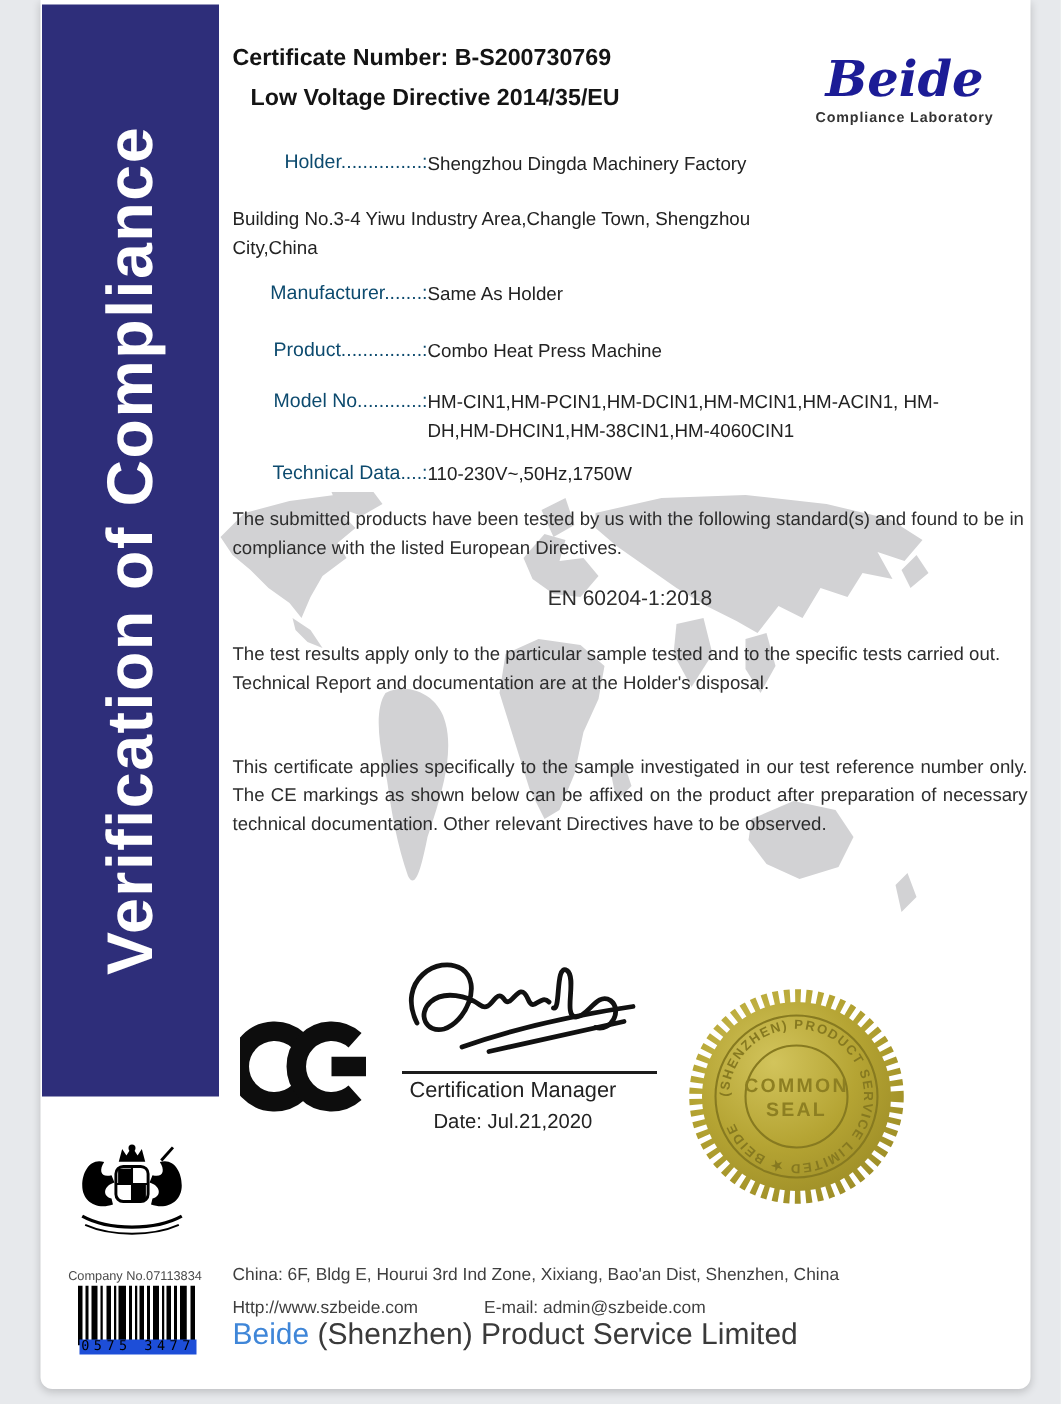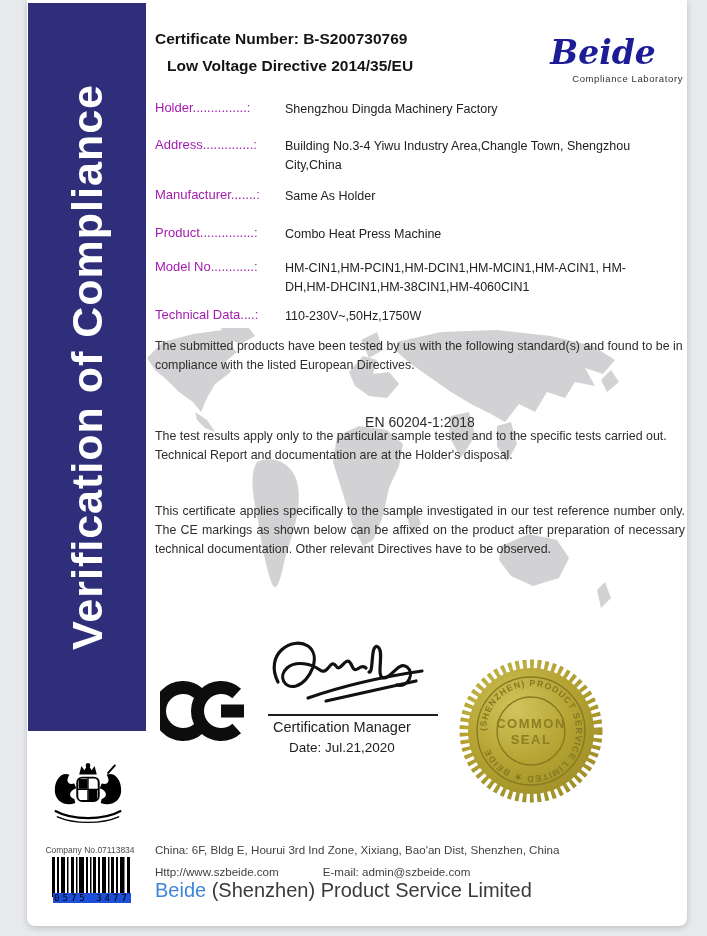--- a/index.html
+++ b/index.html
@@ -11,28 +11,28 @@
   .sidebar{position:absolute;left:28px;top:3px;width:118px;height:728px;background:#2e2e7a;}
   .sidebar-text{position:absolute;width:728px;height:118px;left:50%;top:50%;
         transform:translate(-50%,-50%) rotate(-90deg);display:flex;align-items:center;justify-content:center;
         font-size:43px;font-weight:bold;color:#fff;letter-spacing:1px;white-space:nowrap;}
   
   .cert-line1{position:absolute;left:155px;top:30px;font-size:15.5px;font-weight:bold;color:#141414;}
   .cert-line2{position:absolute;left:155px;top:57px;font-size:15.5px;font-weight:bold;color:#141414;margin-left:12px;}
   .logo{position:absolute;left:523px;top:36px;width:160px;text-align:center;}
   .logo-name{font-family:"DejaVu Serif",serif;font-style:italic;font-weight:bold;font-size:33px;
         color:#1c1c96;line-height:1.05;}
-  .logo-sub{font-size:9.5px;font-weight:normal;color:#333;letter-spacing:.6px;margin-top:2px;text-align:right;}
+  .logo-sub{font-size:9.5px;font-weight:bold;color:#333;letter-spacing:.6px;margin-top:2px;}
   
   .frow{position:absolute;left:155px;width:528px;display:flex;}
-  .f-label{width:130px;flex-shrink:0;font-size:13px;color:#a21caf;}
+  .f-label{width:130px;flex-shrink:0;font-size:13px;color:#0c4a6e;text-align:right;}
   .f-value{width:356px;font-size:12.5px;color:#222;line-height:1.5;}
   
   .para{position:absolute;left:155px;width:530px;font-size:12.4px;line-height:1.55;color:#2d2d2d;}
-  .standard{position:absolute;left:155px;top:390px;width:530px;text-align:center;font-size:14px;color:#2d2d2d;margin-top:24px;}
+  .standard{position:absolute;left:155px;top:390px;width:530px;text-align:center;font-size:14px;color:#2d2d2d;}
   
   .map{position:absolute;left:145px;top:328px;width:545px;height:302px;}
   
   .ce{position:absolute;left:160px;top:676px;width:86px;height:70px;}
   .signature{position:absolute;left:256px;top:634px;width:205px;height:78px;}
   .sig-line{position:absolute;left:268px;top:714px;width:170px;border-top:2px solid #1d1d1d;}
   .sig-title{position:absolute;left:273px;top:719px;font-size:14.5px;color:#222;}
   .sig-date{position:absolute;left:273px;top:740px;font-size:13.5px;color:#222;margin-left:16px;}
   .seal{position:absolute;left:457px;top:657px;width:148px;height:148px;}
   
@@ -82,21 +82,20 @@
   <div class="logo">
     <div class="logo-name">Beide</div>
     <div class="logo-sub">Compliance Laboratory</div>
   </div>
 
   <div class="frow" style="top:100px">
     <div class="f-label">Holder...............:</div>
     <div class="f-value">Shengzhou Dingda Machinery Factory</div>
   </div>
   <div class="frow" style="top:137px">
-    <div class="f-label">Address..............:</div>
     <div class="f-value">Building No.3-4 Yiwu Industry Area,Changle Town, Shengzhou City,China</div>
   </div>
   <div class="frow" style="top:187px">
     <div class="f-label">Manufacturer.......:</div>
     <div class="f-value">Same As Holder</div>
   </div>
   <div class="frow" style="top:225px">
     <div class="f-label">Product...............:</div>
     <div class="f-value">Combo Heat Press Machine</div>
   </div>

